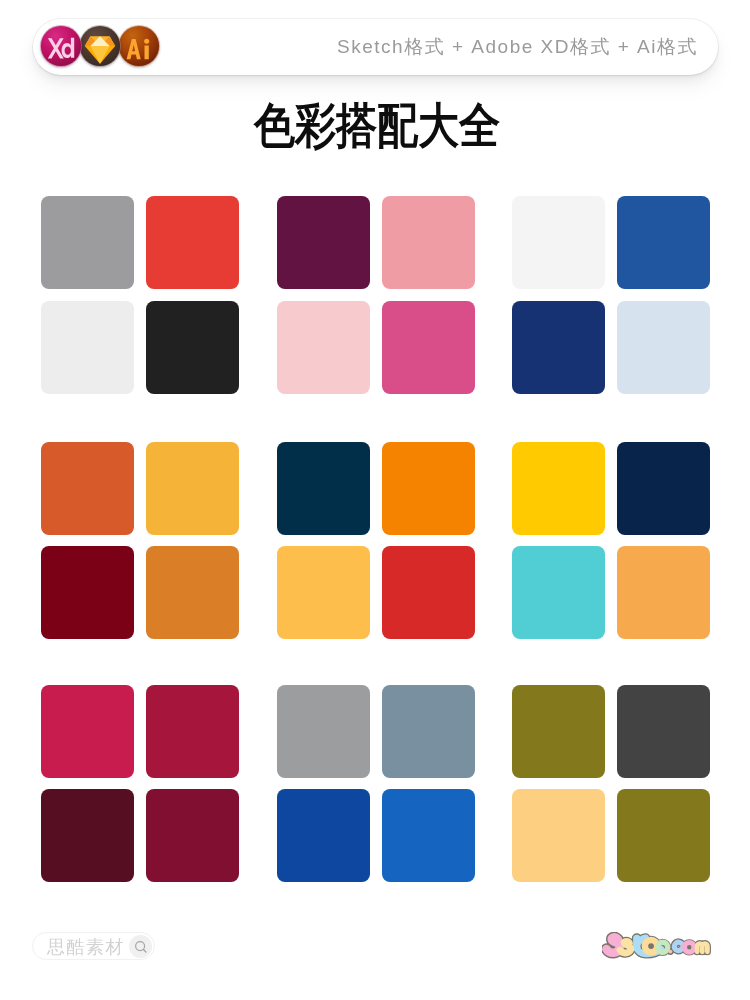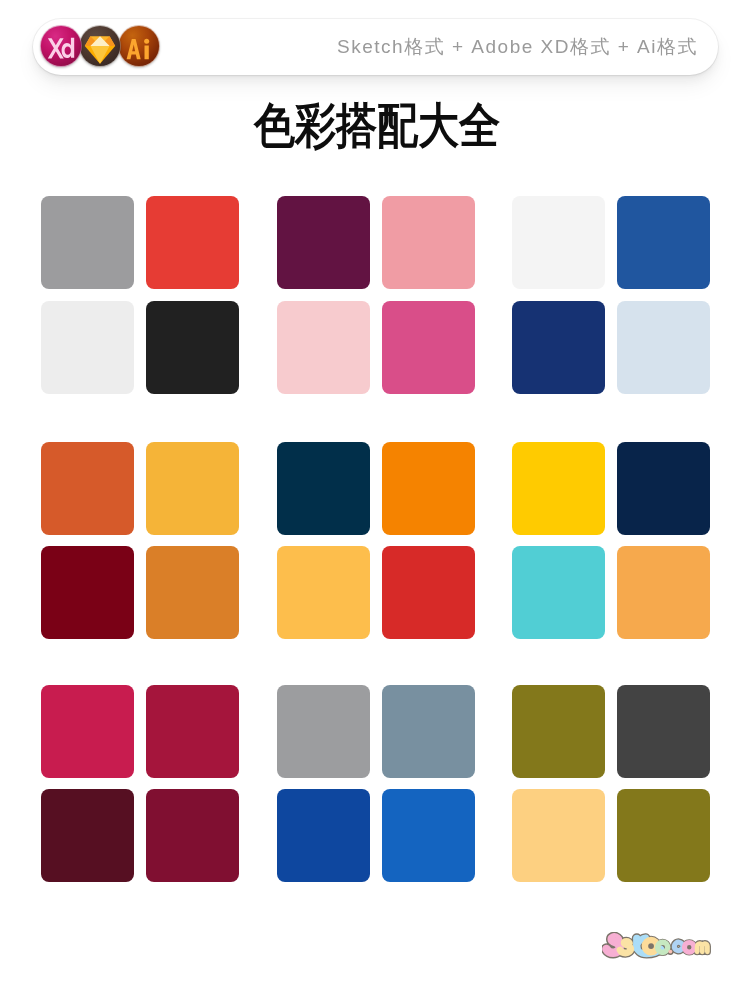--- a/index.html
+++ b/index.html
@@ -173,20 +173,29 @@
       <div class="sw" style="left: 382px; top: 685px; background-color: rgb(120, 144, 160);"></div>
       <div class="sw" style="left: 277px; top: 789px; background-color: rgb(14, 71, 159);"></div>
       <div class="sw" style="left: 382px; top: 789px; background-color: rgb(20, 100, 192);"></div>
     </div>
     <div class="group">
       <div class="sw" style="left: 512px; top: 685px; background-color: rgb(131, 120, 27);"></div>
       <div class="sw" style="left: 617px; top: 685px; background-color: rgb(67, 67, 67);"></div>
       <div class="sw" style="left: 512px; top: 789px; background-color: rgb(253, 208, 129);"></div>
       <div class="sw" style="left: 617px; top: 789px; background-color: rgb(131, 120, 27);"></div>
     </div>
+  </div>
+  <div class="brand-pill">
+    <span class="brand-text">思酷素材</span>
+    <span class="brand-search">
+        <svg width="14" height="14" viewBox="0 0 14 14">
+          <circle cx="6.1" cy="6.1" r="4.5" fill="none" stroke="#a5a5a5" stroke-width="1.2"></circle>
+          <line x1="9.5" y1="9.5" x2="11.9" y2="11.9" stroke="#a5a5a5" stroke-width="1.4" stroke-linecap="round"></line>
+        </svg>
+      </span>
   </div>
   <div class="logo">
       <svg width="112" height="27" viewBox="0 0 114 28">
  <defs>
   <path id="pS1" d="M15.4 7.6 C14.3 5.8 12.0 5.1 10.3 5.8 C8.6 6.5 8.5 8.3 10.2 9.3 C12.9 10.8 16.4 11.5 17.1 14.6 C18.0 18.4 14.6 21.6 10.5 21.6 C7.3 21.6 4.7 19.9 3.5 17.6"></path>
   <path id="pS2" d="M27.2 11.4 C26.4 10.0 24.6 9.4 23.2 9.9 C21.7 10.4 21.6 11.9 23.0 12.6 C25.2 13.8 27.9 14.2 28.5 16.7 C29.2 19.5 26.5 21.8 23.3 21.8 C20.8 21.8 18.6 20.5 17.7 18.7"></path>
   <path id="pKstem" d="M35.0 6.6 L35.0 16.4"></path>
   <path id="pKtop" d="M35.0 13.0 C37.2 9.6 40.6 6.4 44.3 6.0"></path>
   <path id="pKsweep" d="M35.0 14.6 C35.0 19.3 39.0 22.8 45.2 22.8 C51.4 22.8 56.7 21.1 60.2 17.6"></path>
   <circle id="pO1" cx="49.8" cy="14.6" r="6.4"></circle>

